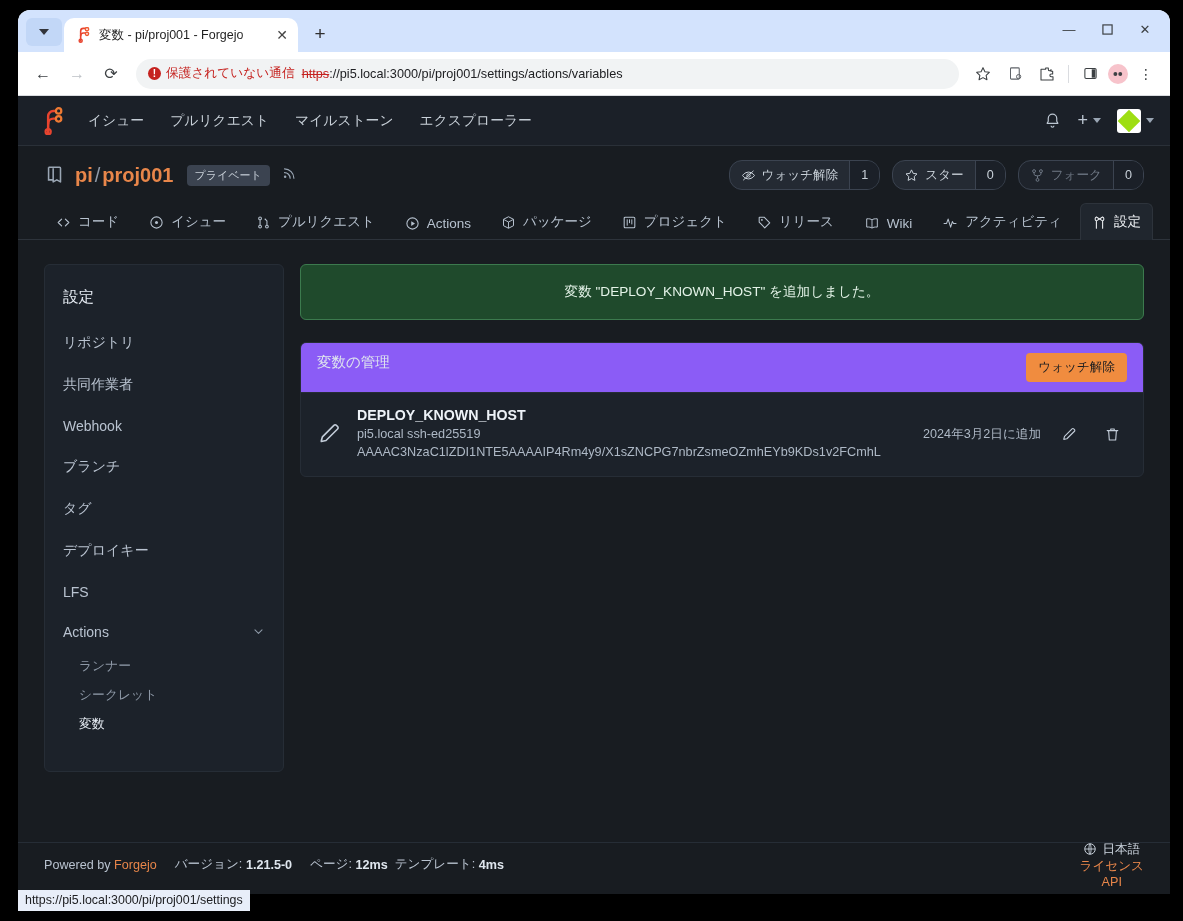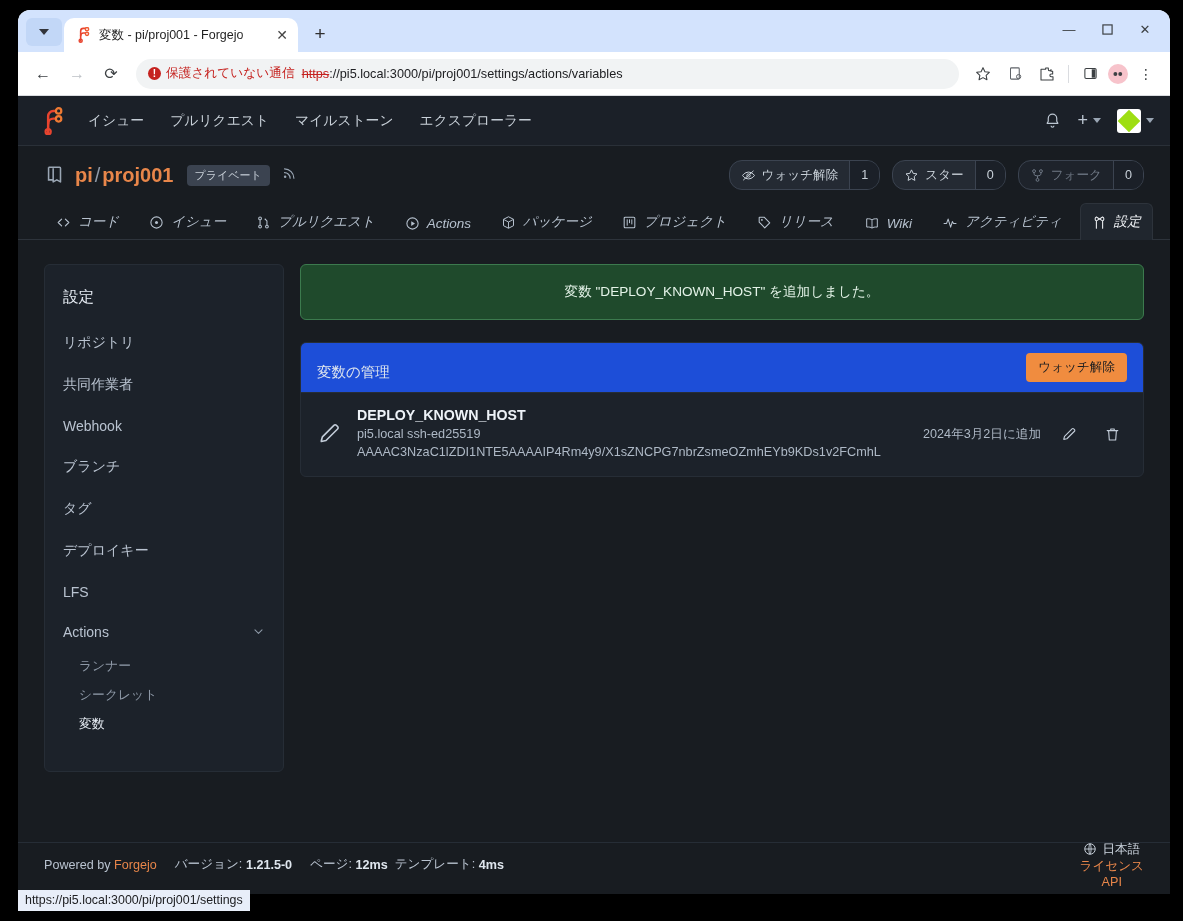--- a/index.html
+++ b/index.html
@@ -259,21 +259,20 @@
   .btn-group.disabled .bg-main { color: #6f7885; }
   .btn-group.disabled { background: #1e232b; }
 
   .repo-tabs {
     display: flex;
     align-items: flex-end;
     padding: 0 26px;
     margin-top: 13px;
     border-bottom: 1px solid #2d333b;
     gap: 6px;
-    font-style: italic;
   }
   .rtab {
     display: flex;
     align-items: center;
     gap: 7px;
     padding: 9px 11px;
     font-size: 13.5px;
     color: #b7c2cf;
     border: 1px solid transparent;
     border-bottom: none;
@@ -331,24 +330,24 @@
 
   .panel {
     margin-top: 22px;
     background: #1c222a;
     border: 1px solid #262d36;
     border-radius: 6px;
     overflow: hidden;
   }
   .panel-head {
     display: flex;
-    align-items: flex-end;
+    align-items: flex-start;
     padding: 10px 16px;
     border-bottom: 1px solid #262d36;
-    background: #1d4ed8;
+    background: #8b5cf6;
   }
   .panel-title { font-size: 14.5px; color: #dfe6ee; }
   .btn-primary {
     margin-left: auto;
     background: #f08c3f;
     color: #1a1d21;
     font-size: 12.6px;
     padding: 6px 12px;
     border: none;
     border-radius: 4px;

